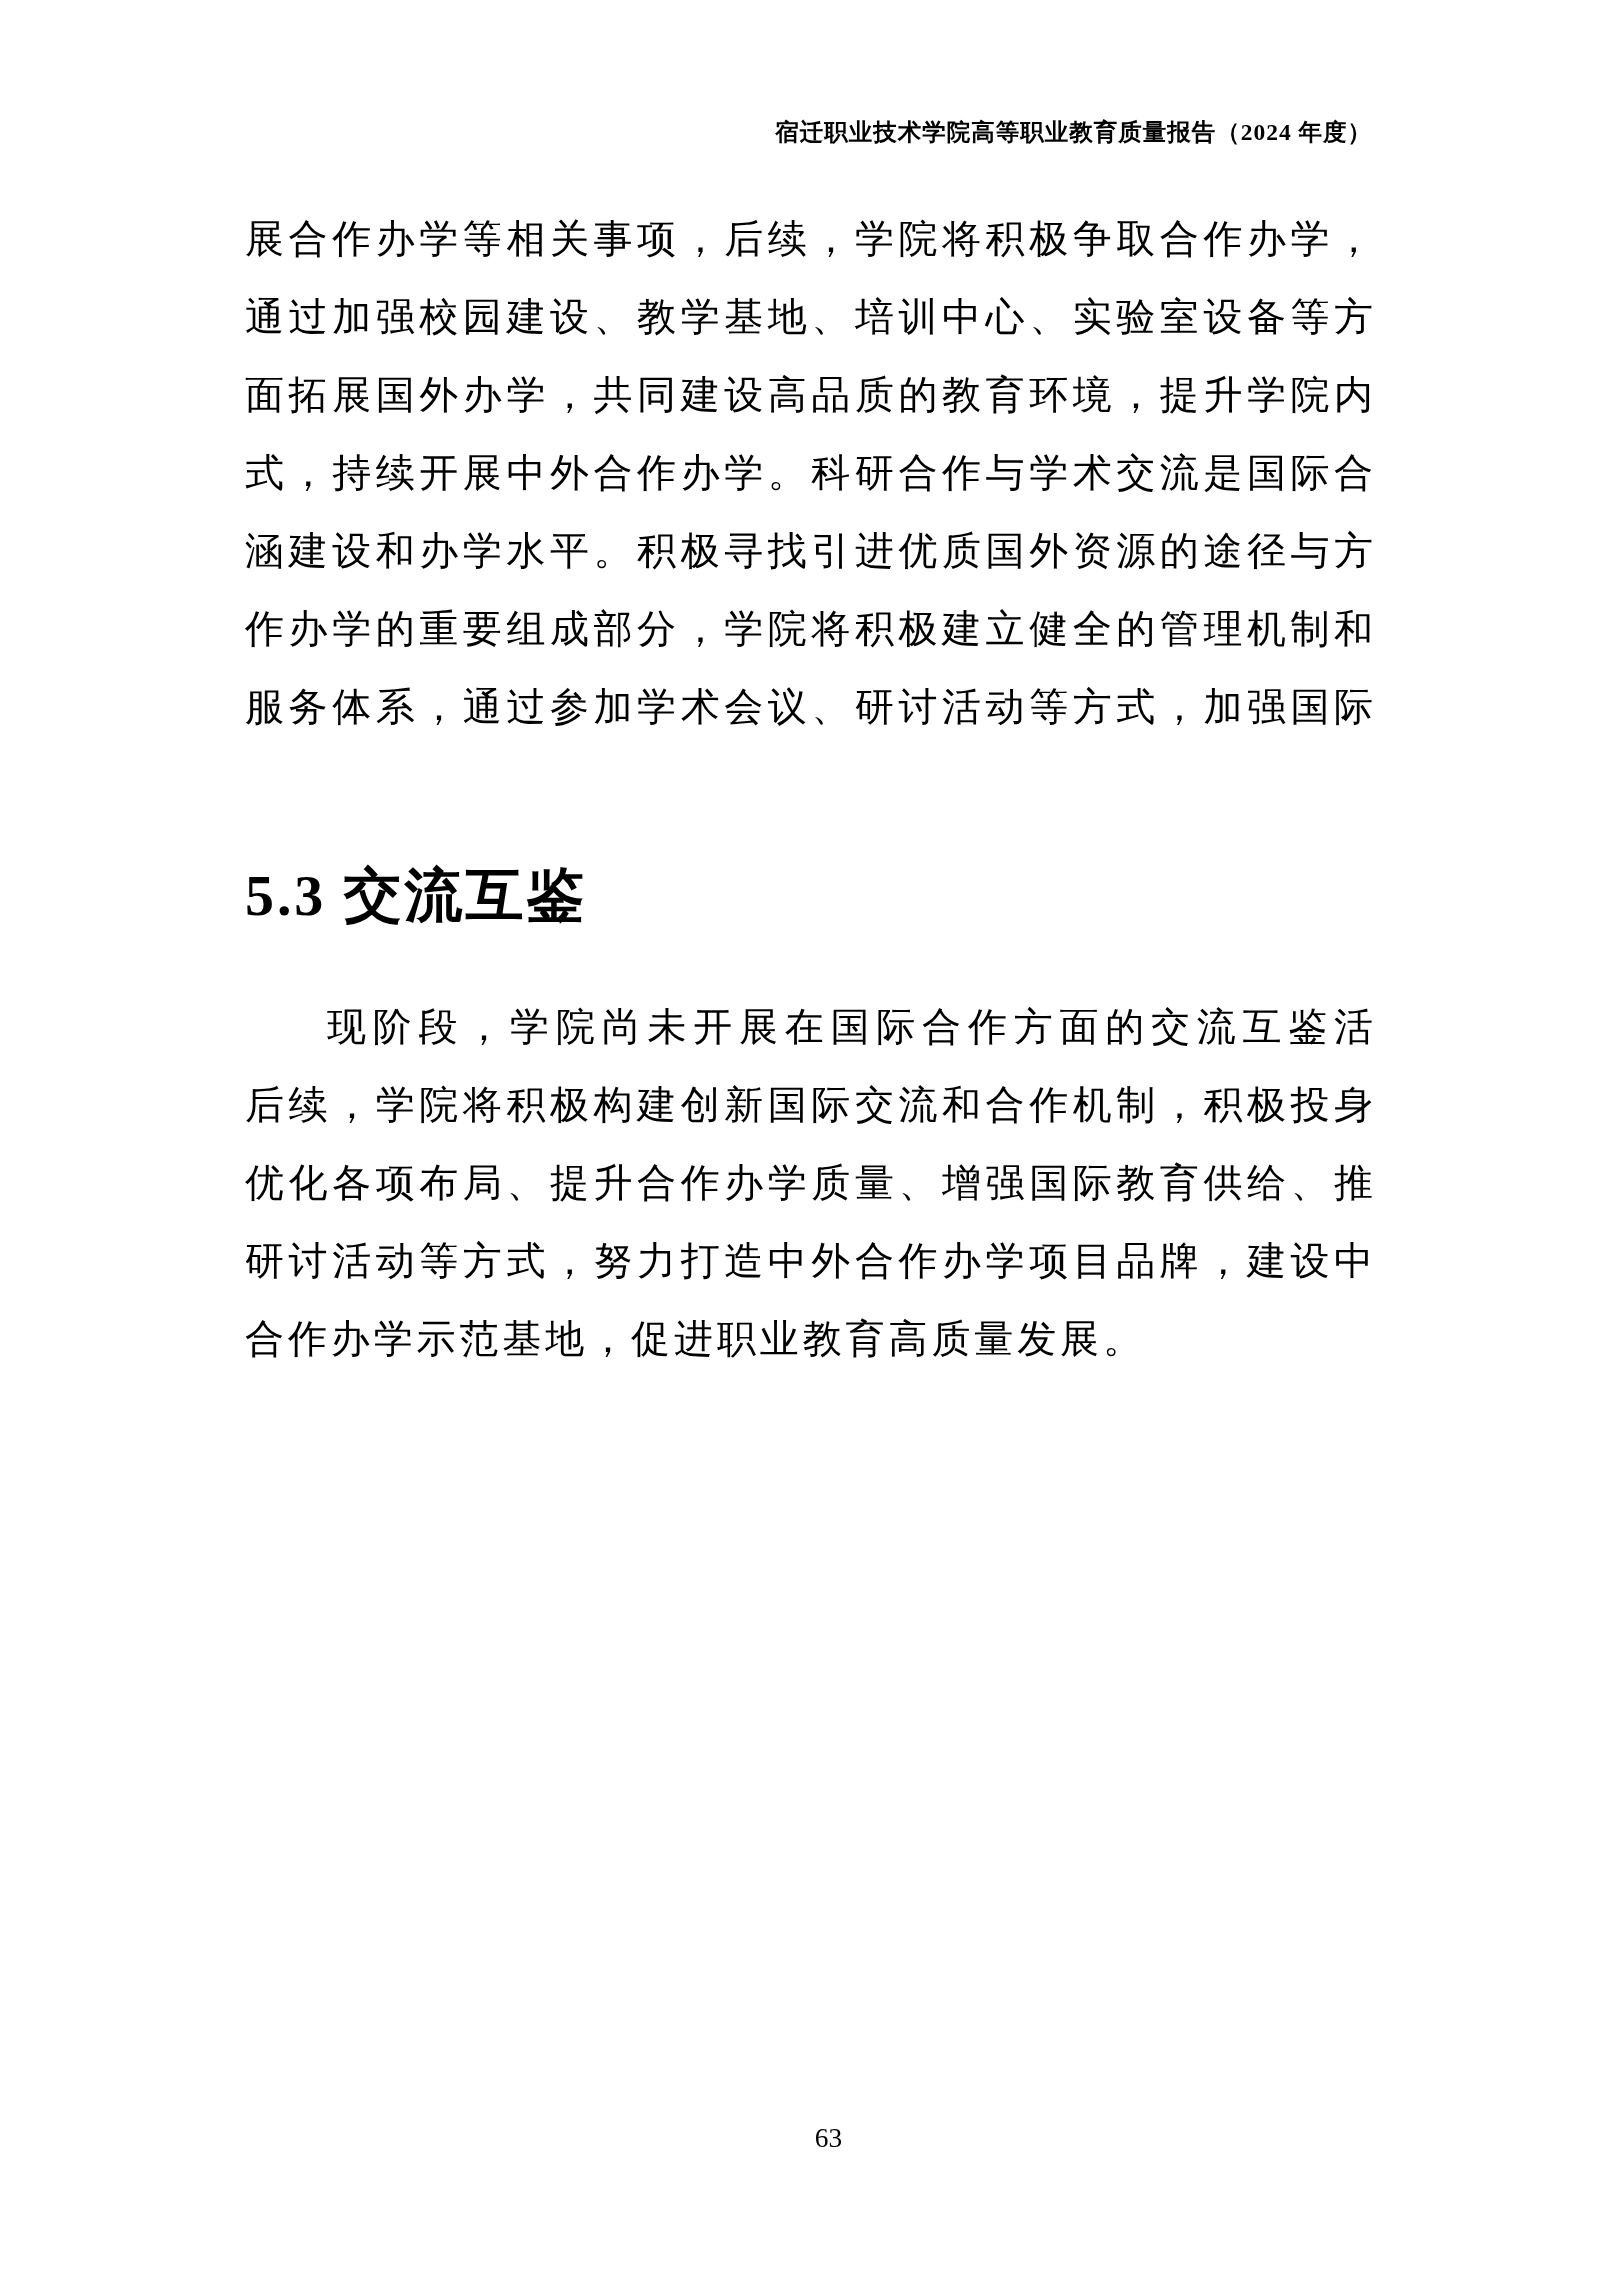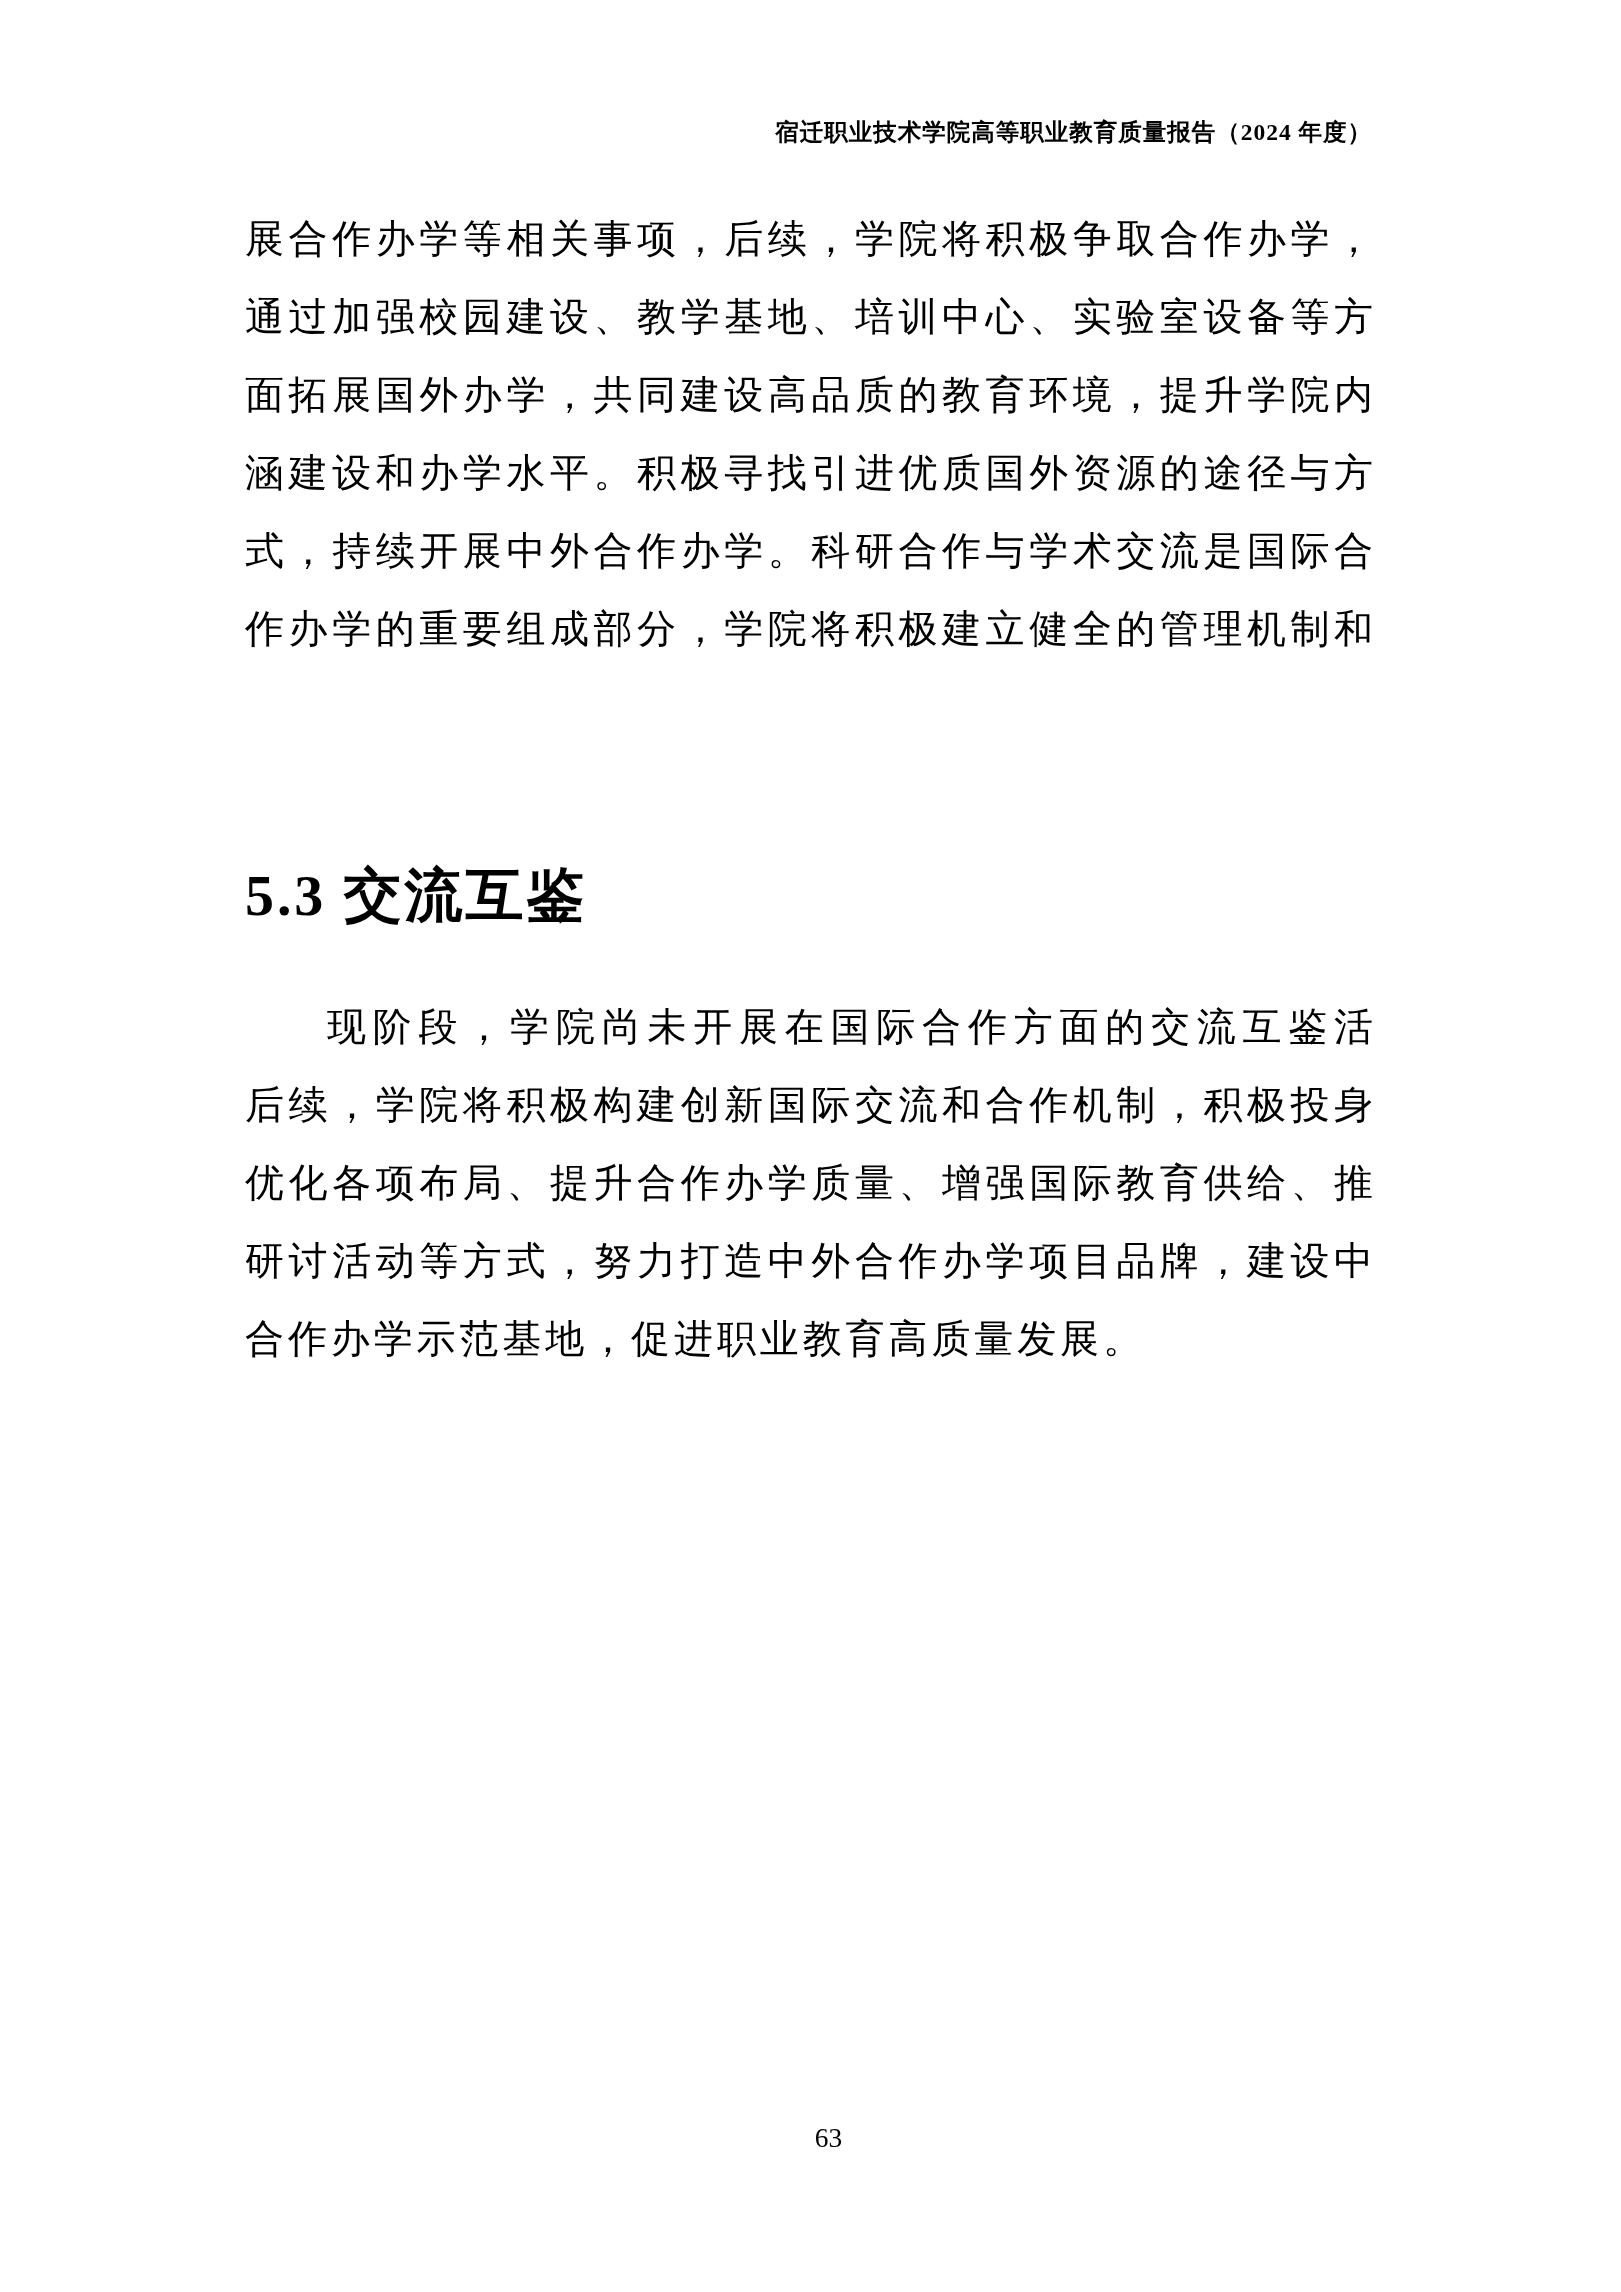--- a/index.html
+++ b/index.html
@@ -73,23 +73,24 @@
 <body>
 
 <div class="page">
 
   <div class="running-header">宿迁职业技术学院高等职业教育质量报告（2024 年度）</div>
 
   <div class="paragraph paragraph-1">
     <div class="text-line">展合作办学等相关事项，后续，学院将积极争取合作办学，</div>
     <div class="text-line">通过加强校园建设、教学基地、培训中心、实验室设备等方</div>
     <div class="text-line">面拓展国外办学，共同建设高品质的教育环境，提升学院内</div>
+    <div class="text-line">式，持续开展中外合作办学。科研合作与学术交流是国际合</div>
     <div class="text-line">涵建设和办学水平。积极寻找引进优质国外资源的途径与方</div>
-    <div class="text-line">式，持续开展中外合作办学。科研合作与学术交流是国际合</div>
     <div class="text-line">作办学的重要组成部分，学院将积极建立健全的管理机制和</div>
+    <div class="text-line">服务体系，通过参加学术会议、研讨活动等方式，加强国际</div>
   </div>
 
   <div class="section-heading">5.3 交流互鉴</div>
 
   <div class="paragraph paragraph-2">
     <div class="text-line indent">现阶段，学院尚未开展在国际合作方面的交流互鉴活动，</div>
     <div class="text-line">后续，学院将积极构建创新国际交流和合作机制，积极投身</div>
     <div class="text-line">优化各项布局、提升合作办学质量、增强国际教育供给、推</div>
     <div class="text-line">研讨活动等方式，努力打造中外合作办学项目品牌，建设中外</div>
     <div class="text-line end">合作办学示范基地，促进职业教育高质量发展。</div>

